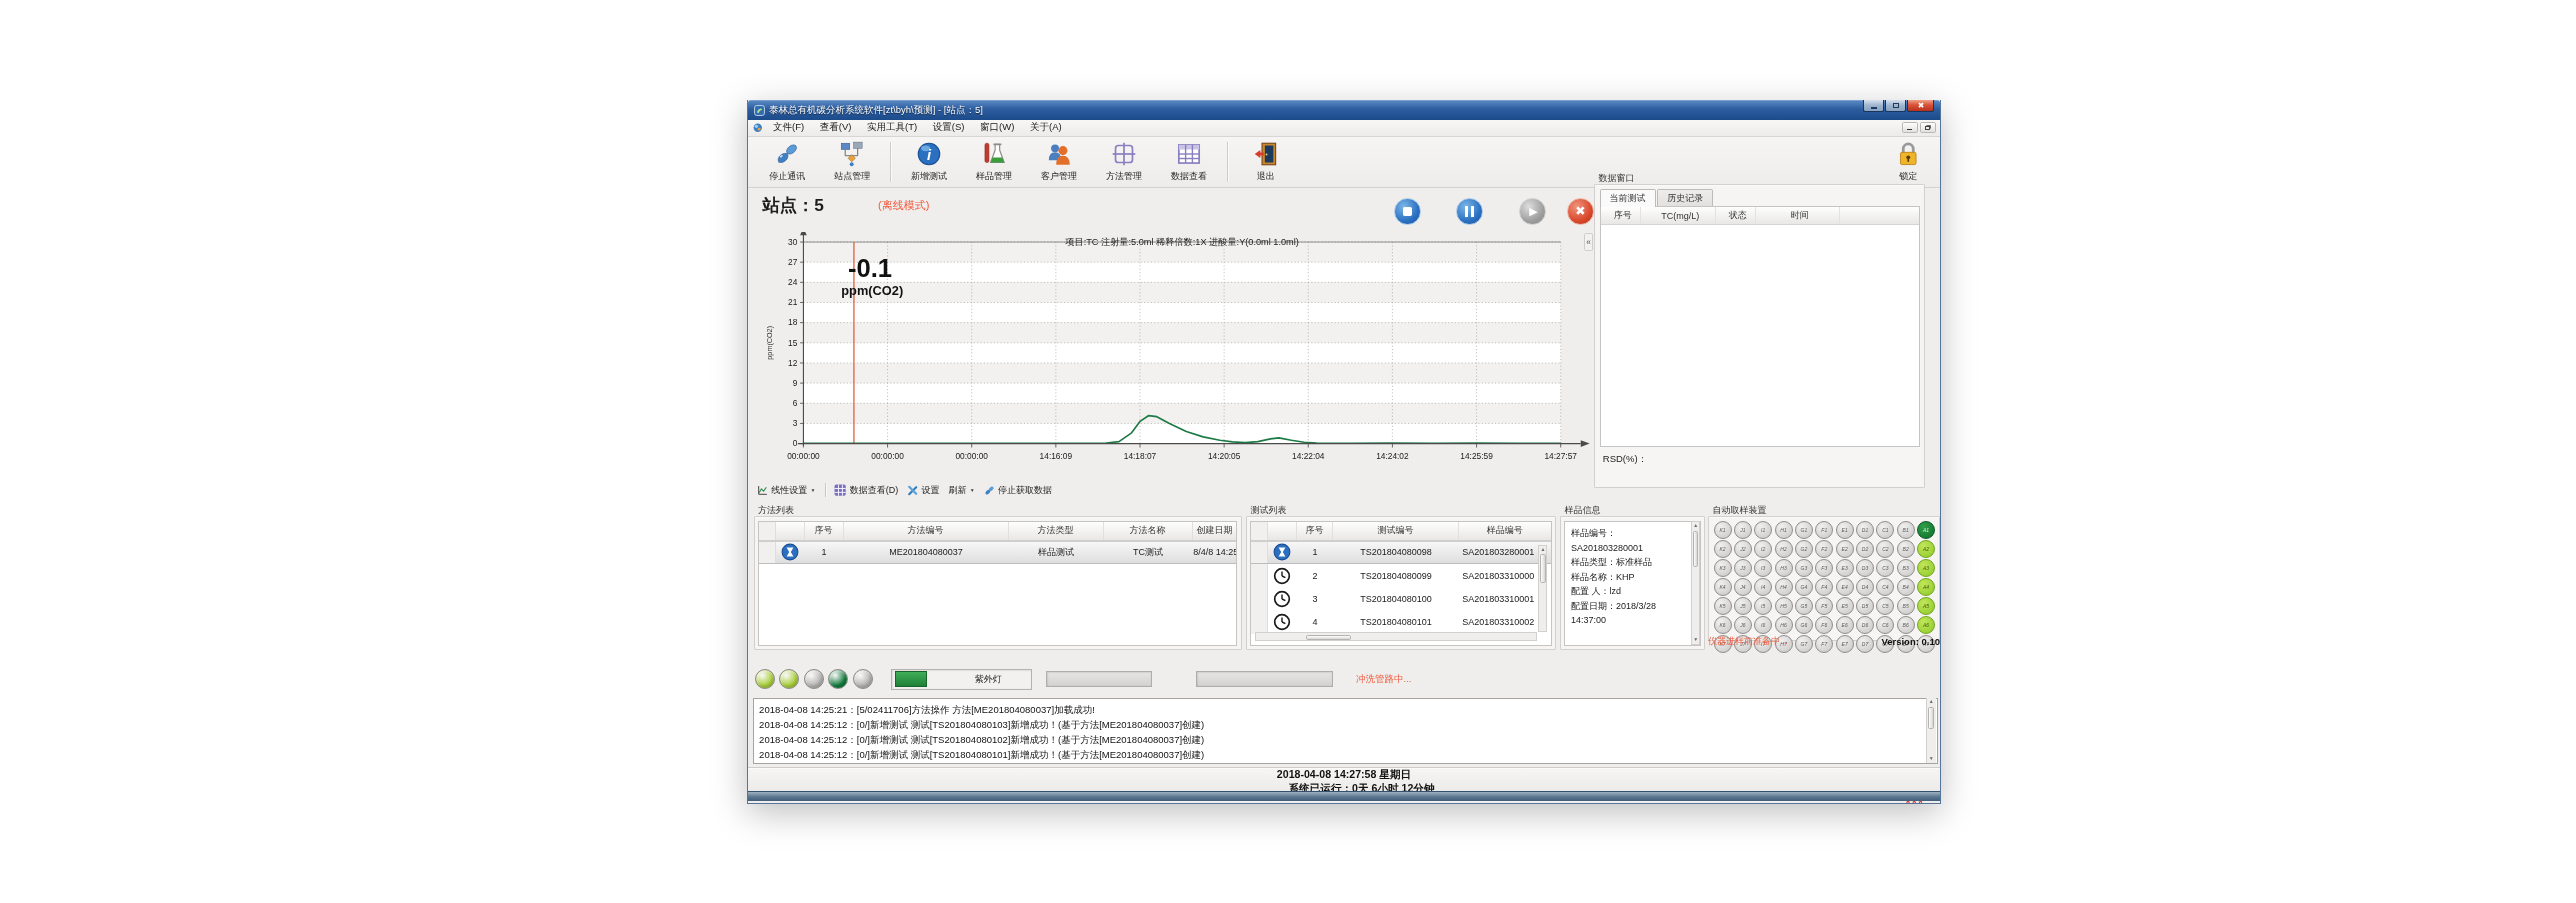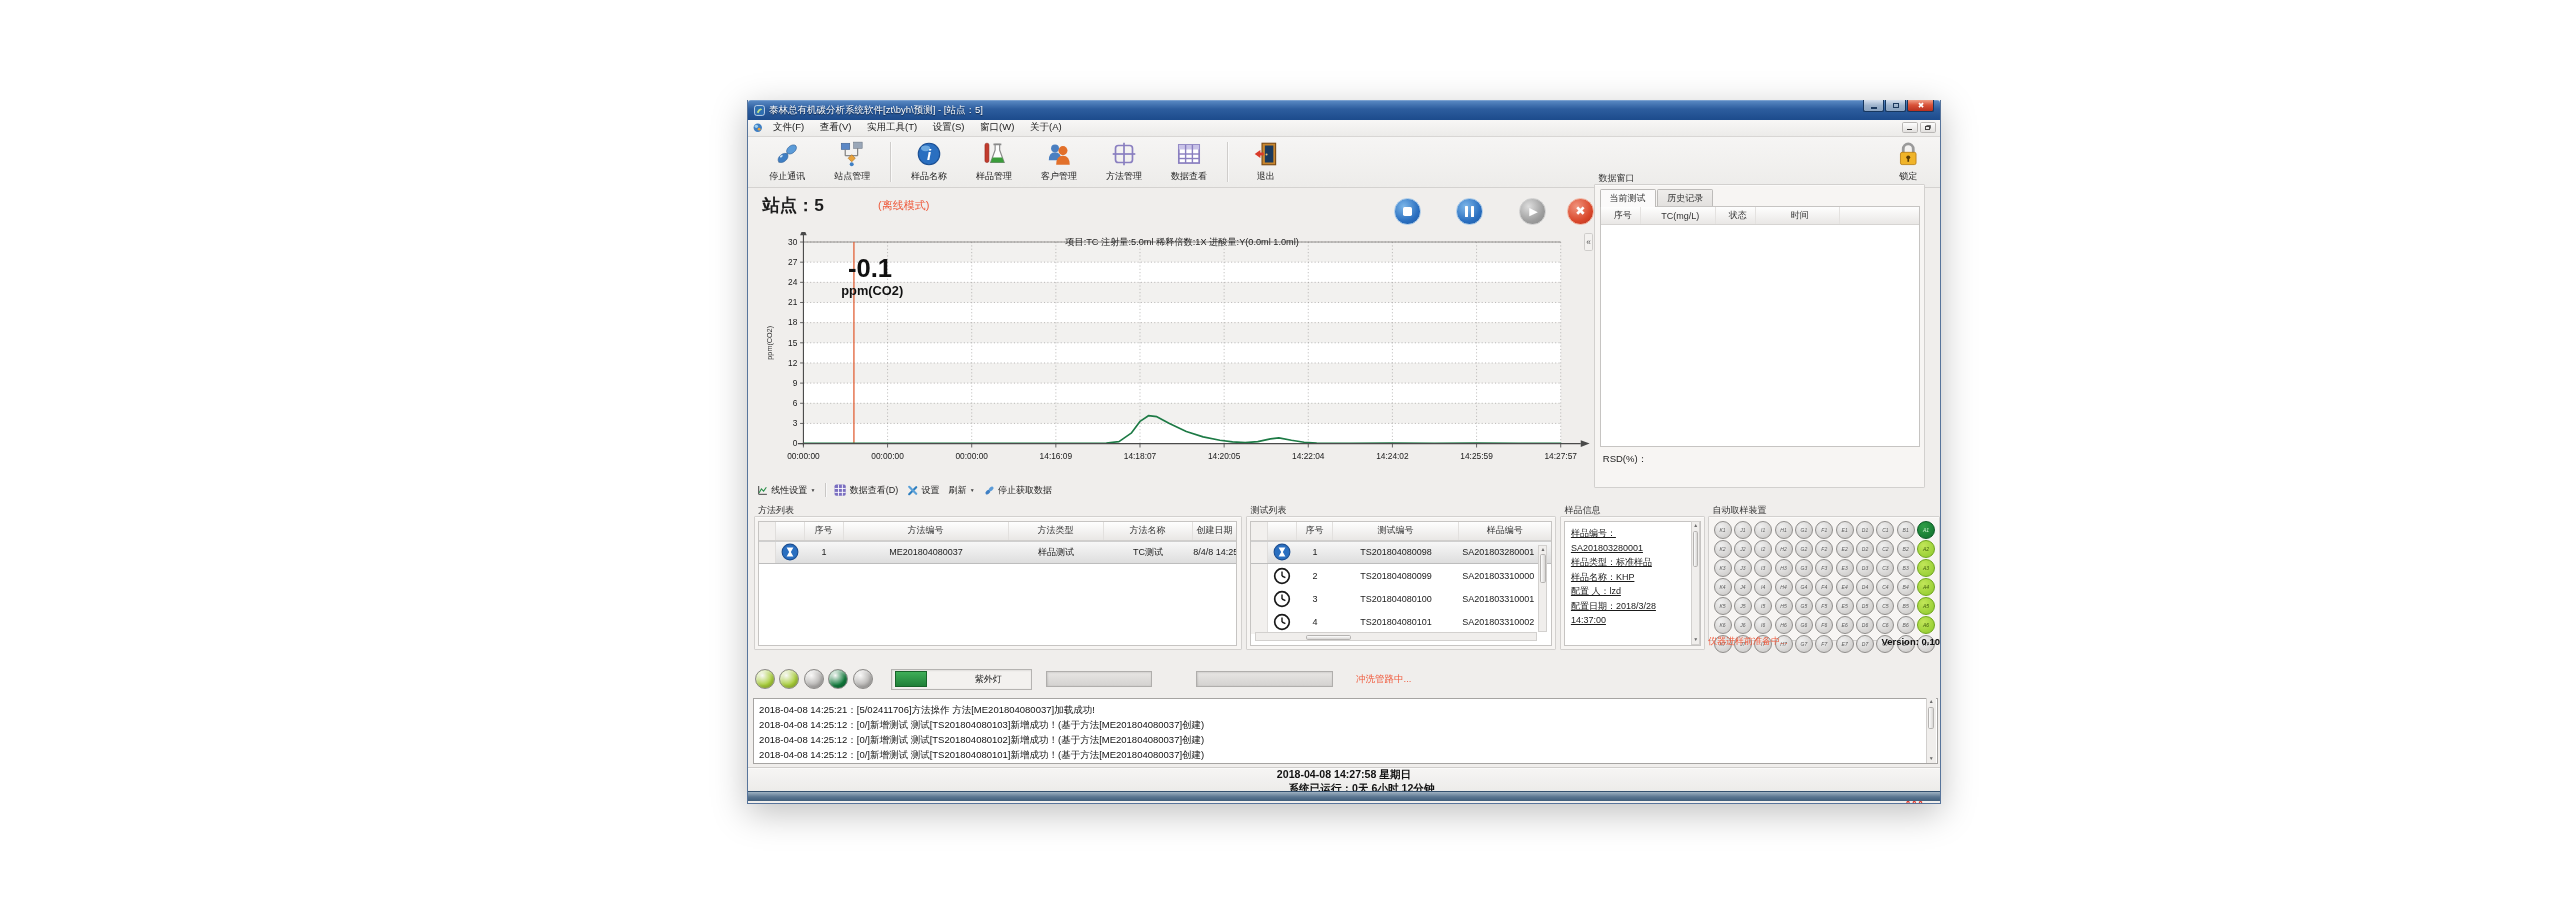--- a/index.html
+++ b/index.html
@@ -96,21 +96,21 @@
   .vscroll { position:absolute; top:23px; right:3.3px; width:9px; bottom:12.3px;
     background:#f0eeec; border:0.6px solid #d2d0ce; }
   .hscroll { position:absolute; left:3.3px; right:13.4px; bottom:3.3px; height:9px;
     background:#f0eeec; border:0.6px solid #d2d0ce; }
   .sb-arrow { color:#6a6a6a; font-size:5px; text-align:center; line-height:7.8px; }
   .sb-thumb-v { margin:1.1px auto; width:5.6px; height:29px; background:linear-gradient(90deg,#fdfdfd,#d8d6d4); border:0.6px solid #b5b3b1; border-radius:1.7px; }
   .sb-thumb-h { margin:1.1px 0 0 50px; width:45px; height:5.6px; background:linear-gradient(#fdfdfd,#d8d6d4); border:0.6px solid #b5b3b1; border-radius:1.7px; }
   
   .sampleinfo { left:812px; top:404px; width:145px; height:146px; }
   .si-box { position:absolute; inset:3.3px; background:#fff; border:0.6px solid #c6c4c2; padding:4.5px 13.4px 4.5px 5.6px;
-    font-size:9px; line-height:14.5px; color:#1a1a1a;text-decoration:underline; }
+    font-size:9px; line-height:14.5px; color:#1a1a1a; }
   .si-scroll { position:absolute; top:3.9px; right:3.9px; width:9px; bottom:3.9px; background:#f0eeec; border:0.6px solid #d2d0ce; }
   
   .sampler { left:960px; top:404px; width:232px; height:137px; }
   .wells { position:absolute; inset:3.3px 3.3px 2.2px 4.5px; display:grid;
     grid-template-columns:repeat(11,1fr); gap:1.1px 1.7px; }
   .well { width:18px; height:18px; border-radius:50%; display:flex; align-items:center; justify-content:center;
     font-size:5px; font-style:italic; color:#5a5a5a; border:1.7px solid #8f8d8b;
     background:radial-gradient(circle at 35% 30%,#f0f0f0,#c7c5c3); }
   .well.queued { border-color:#6fa51c; background:radial-gradient(circle at 35% 30%,#c2e659,#8cc92a); color:#3c5a0a; }
   .well.active { border-color:#0a5a24; background:radial-gradient(circle at 35% 30%,#2f9e47,#0f6e2c); color:#d8f5d8; }
@@ -216,21 +216,21 @@
       <span>站点管理</span>
     </div>
     <div class="tb-sep"></div>
     <div class="tb-btn">
       <svg width="26" height="26" viewBox="0 0 46 46" style="font-size:16px">
         <circle cx="23" cy="23" r="19" fill="#2a6fc0"></circle>
           <circle cx="23" cy="23" r="19" fill="none" stroke="#1b4f93" stroke-width="2"></circle>
         <ellipse cx="17" cy="13" rx="8" ry="5" fill="#7db8e8" opacity="0.8"></ellipse>
         <text x="23" y="33" font-size="26" font-weight="bold" font-style="italic" fill="#fff" text-anchor="middle">i</text>
       </svg>
-      <span>样品名称</span>
+      <span>新增测试</span>
     </div>
     <div class="tb-btn">
       <svg width="26" height="26" viewBox="0 0 46 46">
         <rect x="7" y="4" width="7" height="34" rx="3" fill="#c23b2e" stroke="#8e2318"></rect>
         <polygon points="25,6 25,16 17,38 41,38 33,16 33,6" fill="#fdfdfd" stroke="#8a8a8a" stroke-width="2"></polygon>
         <polygon points="20.5,29 37.5,29 41,38 17,38" fill="#3a9c3a"></polygon>
         <line x1="22" y1="6" x2="36" y2="6" stroke="#8a8a8a" stroke-width="3"></line>
       </svg>
       <span>样品管理</span>
     </div>

